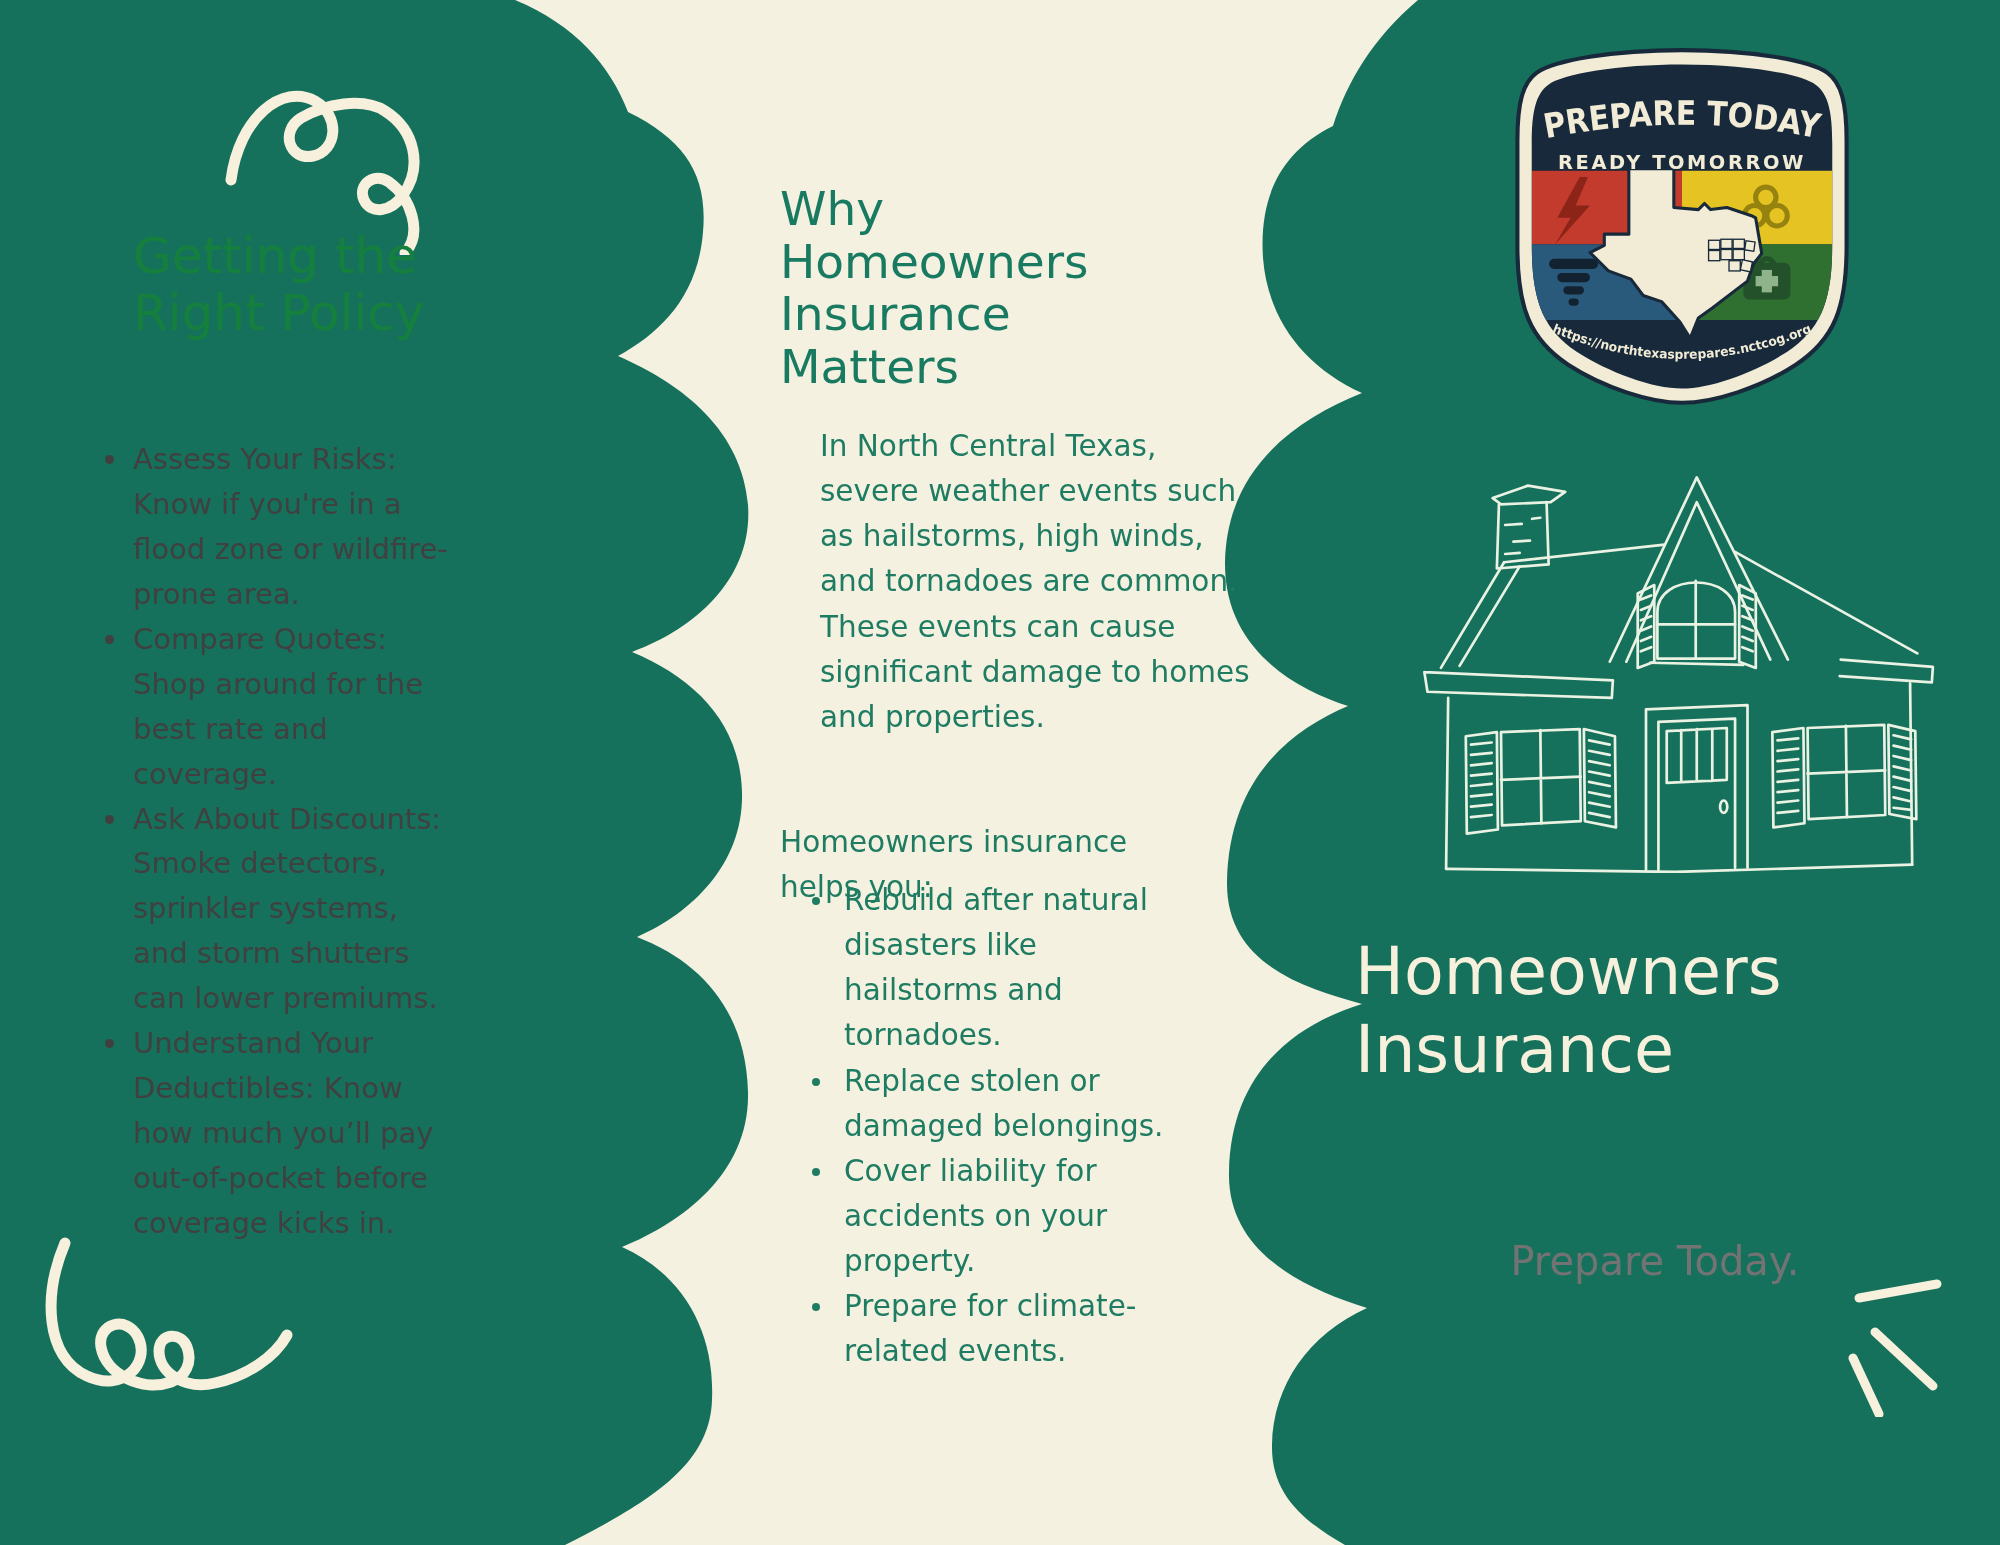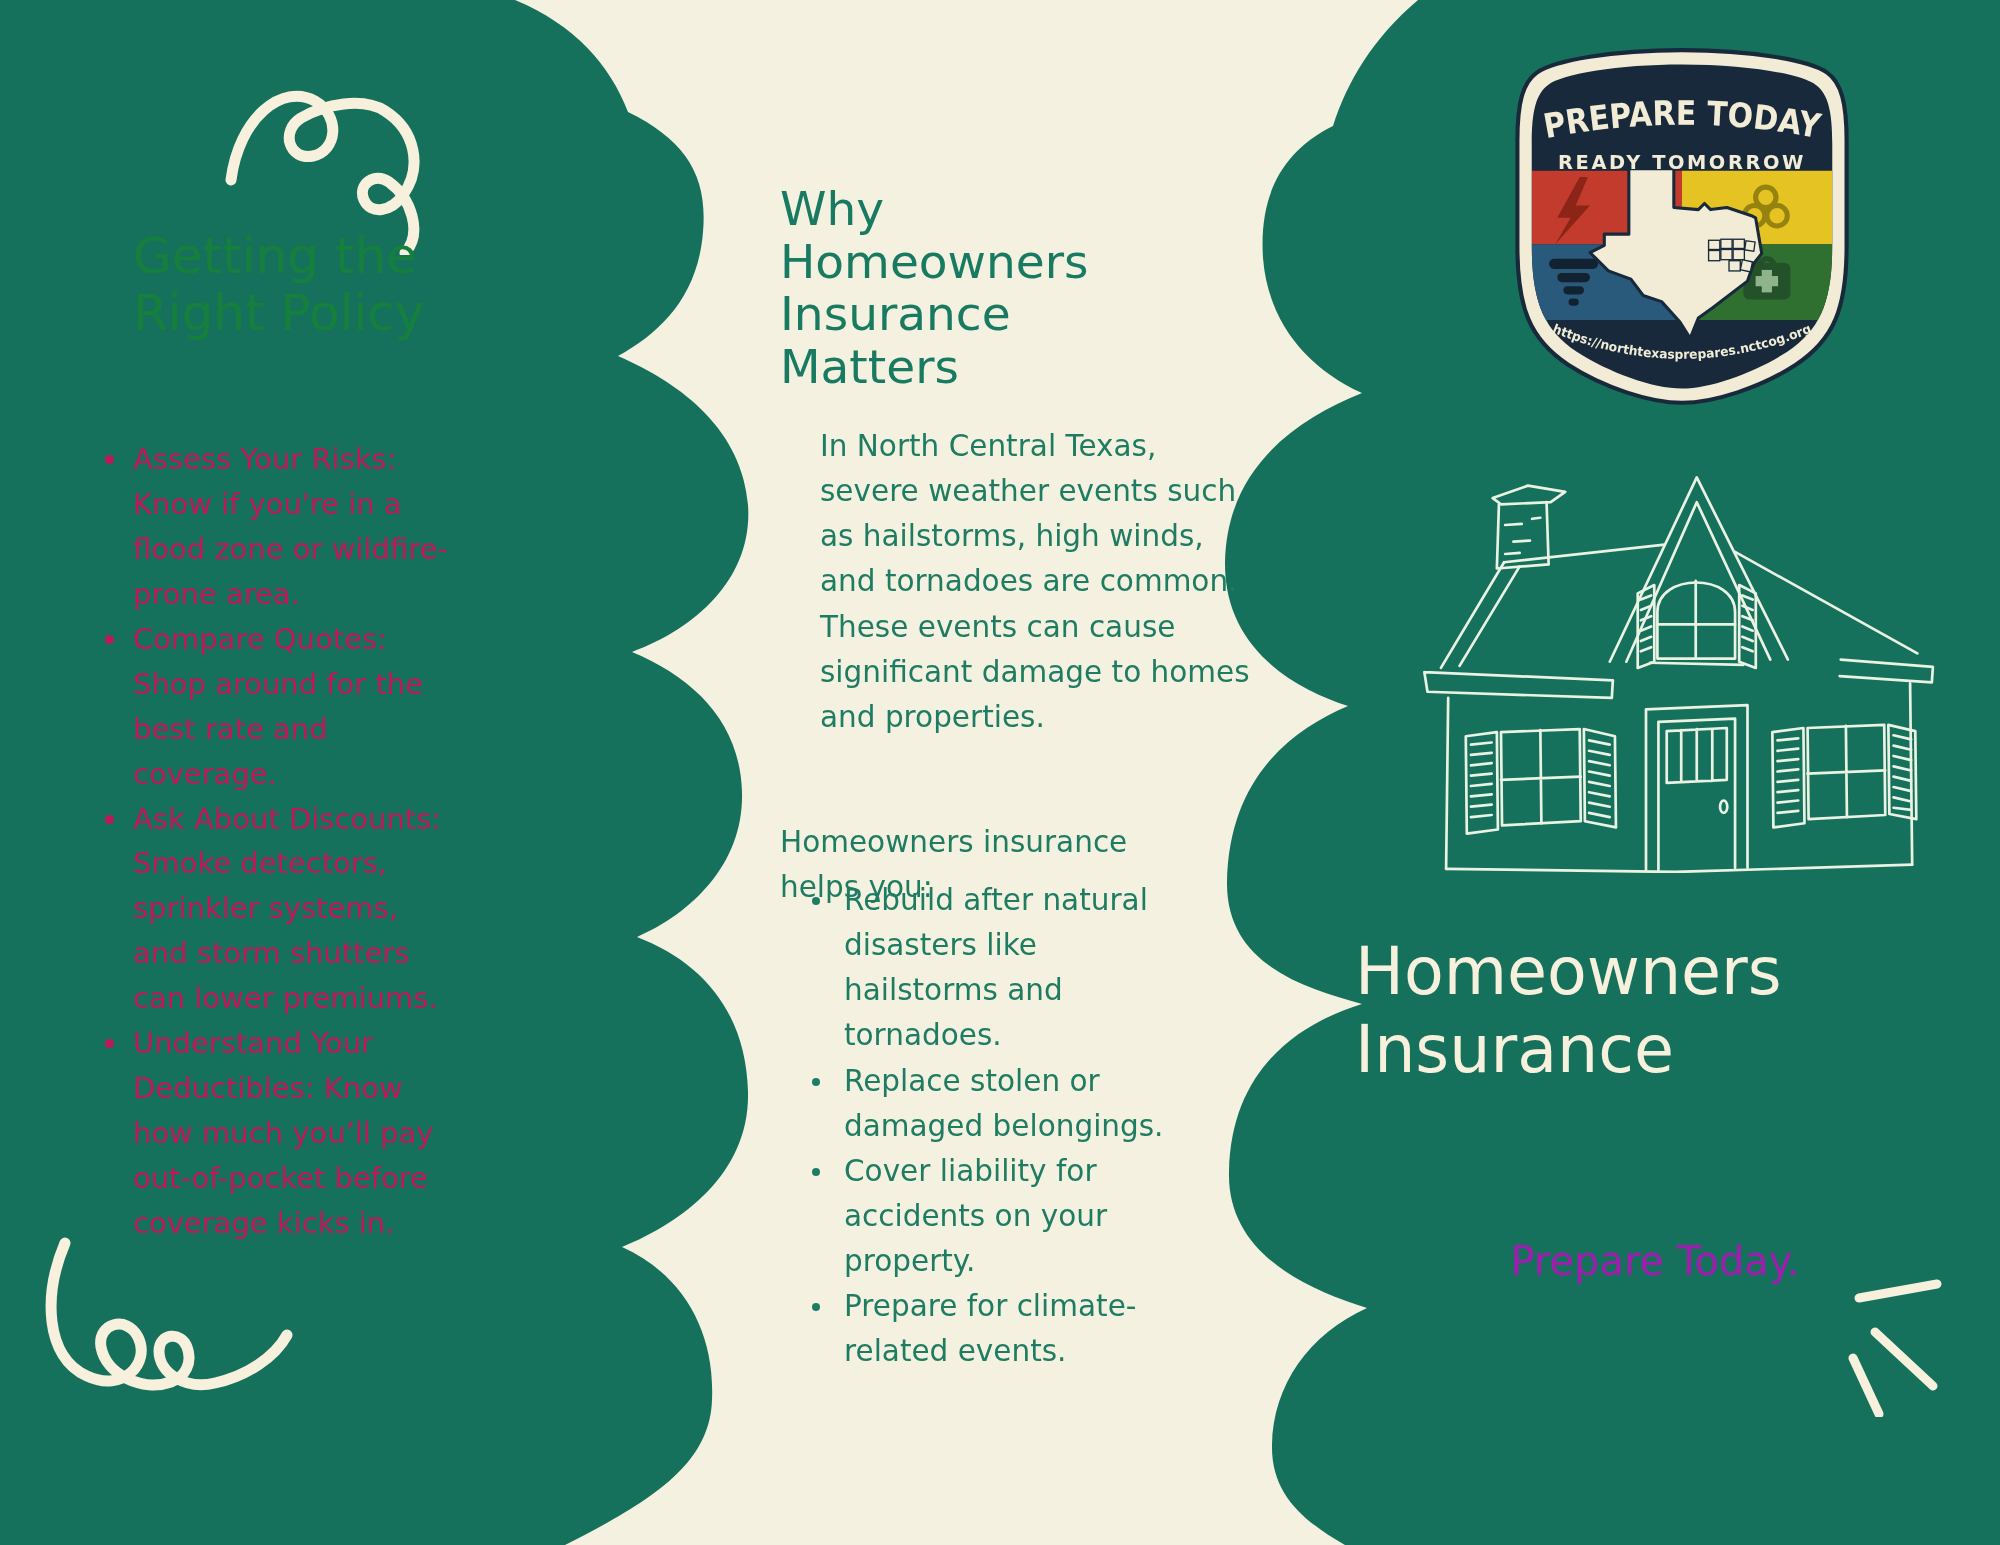--- a/index.html
+++ b/index.html
@@ -18,21 +18,21 @@
     color:#15803d;font-size:50px;line-height:1.14;font-weight:400;
   }
   .panel-list{list-style:none;margin:0;padding:0;}
   .panel-list li{position:relative;}
   .panel-list li::before{
     content:"";position:absolute;left:0;top:18px;width:9px;height:9px;border-radius:50%;
     background:currentColor;
   }
   .left-list{
     position:absolute;left:105px;top:437px;width:350px;
-    color:#be185d;font-size:29px;line-height:1.55;
+    color:#404040;font-size:29px;line-height:1.55;
   }
   .left-list li{padding-left:28px;}
   
   .mid-heading{
     position:absolute;left:780px;top:183px;width:400px;
     color:#187a60;font-size:47px;line-height:1.12;font-weight:400;
   }
   .mid-para{
     position:absolute;left:780px;top:424px;width:438px;
     color:#1e7c62;font-size:29.5px;line-height:1.53;margin-left:40px;
@@ -47,21 +47,21 @@
   }
   .mid-list li{padding-left:32px;}
   .mid-list li::before{top:19px;width:8px;height:8px;}
   
   .right-title{
     position:absolute;left:1355px;top:933px;width:620px;
     color:#f6f0dc;font-size:65px;line-height:1.2;text-align:left;font-weight:400;
   }
   .right-tagline{
     position:absolute;left:1425px;top:1235px;width:460px;
-    color:#a21caf;font-size:40px;line-height:1.3;text-align:center;
+    color:#737373;font-size:40px;line-height:1.3;text-align:center;
   }
   .badge{position:absolute;left:1498px;top:44px;width:368px;height:368px;}
   .house{position:absolute;left:1405px;top:438px;width:540px;height:435px;}
   .sq-tl{left:225px;top:55px;width:235px;height:200px;}
   .sq-bl{left:35px;top:1235px;width:270px;height:210px;}
   .sparkle{left:1845px;top:1272px;width:105px;height:145px;}
 </style>
 </head>
 <body>
 

